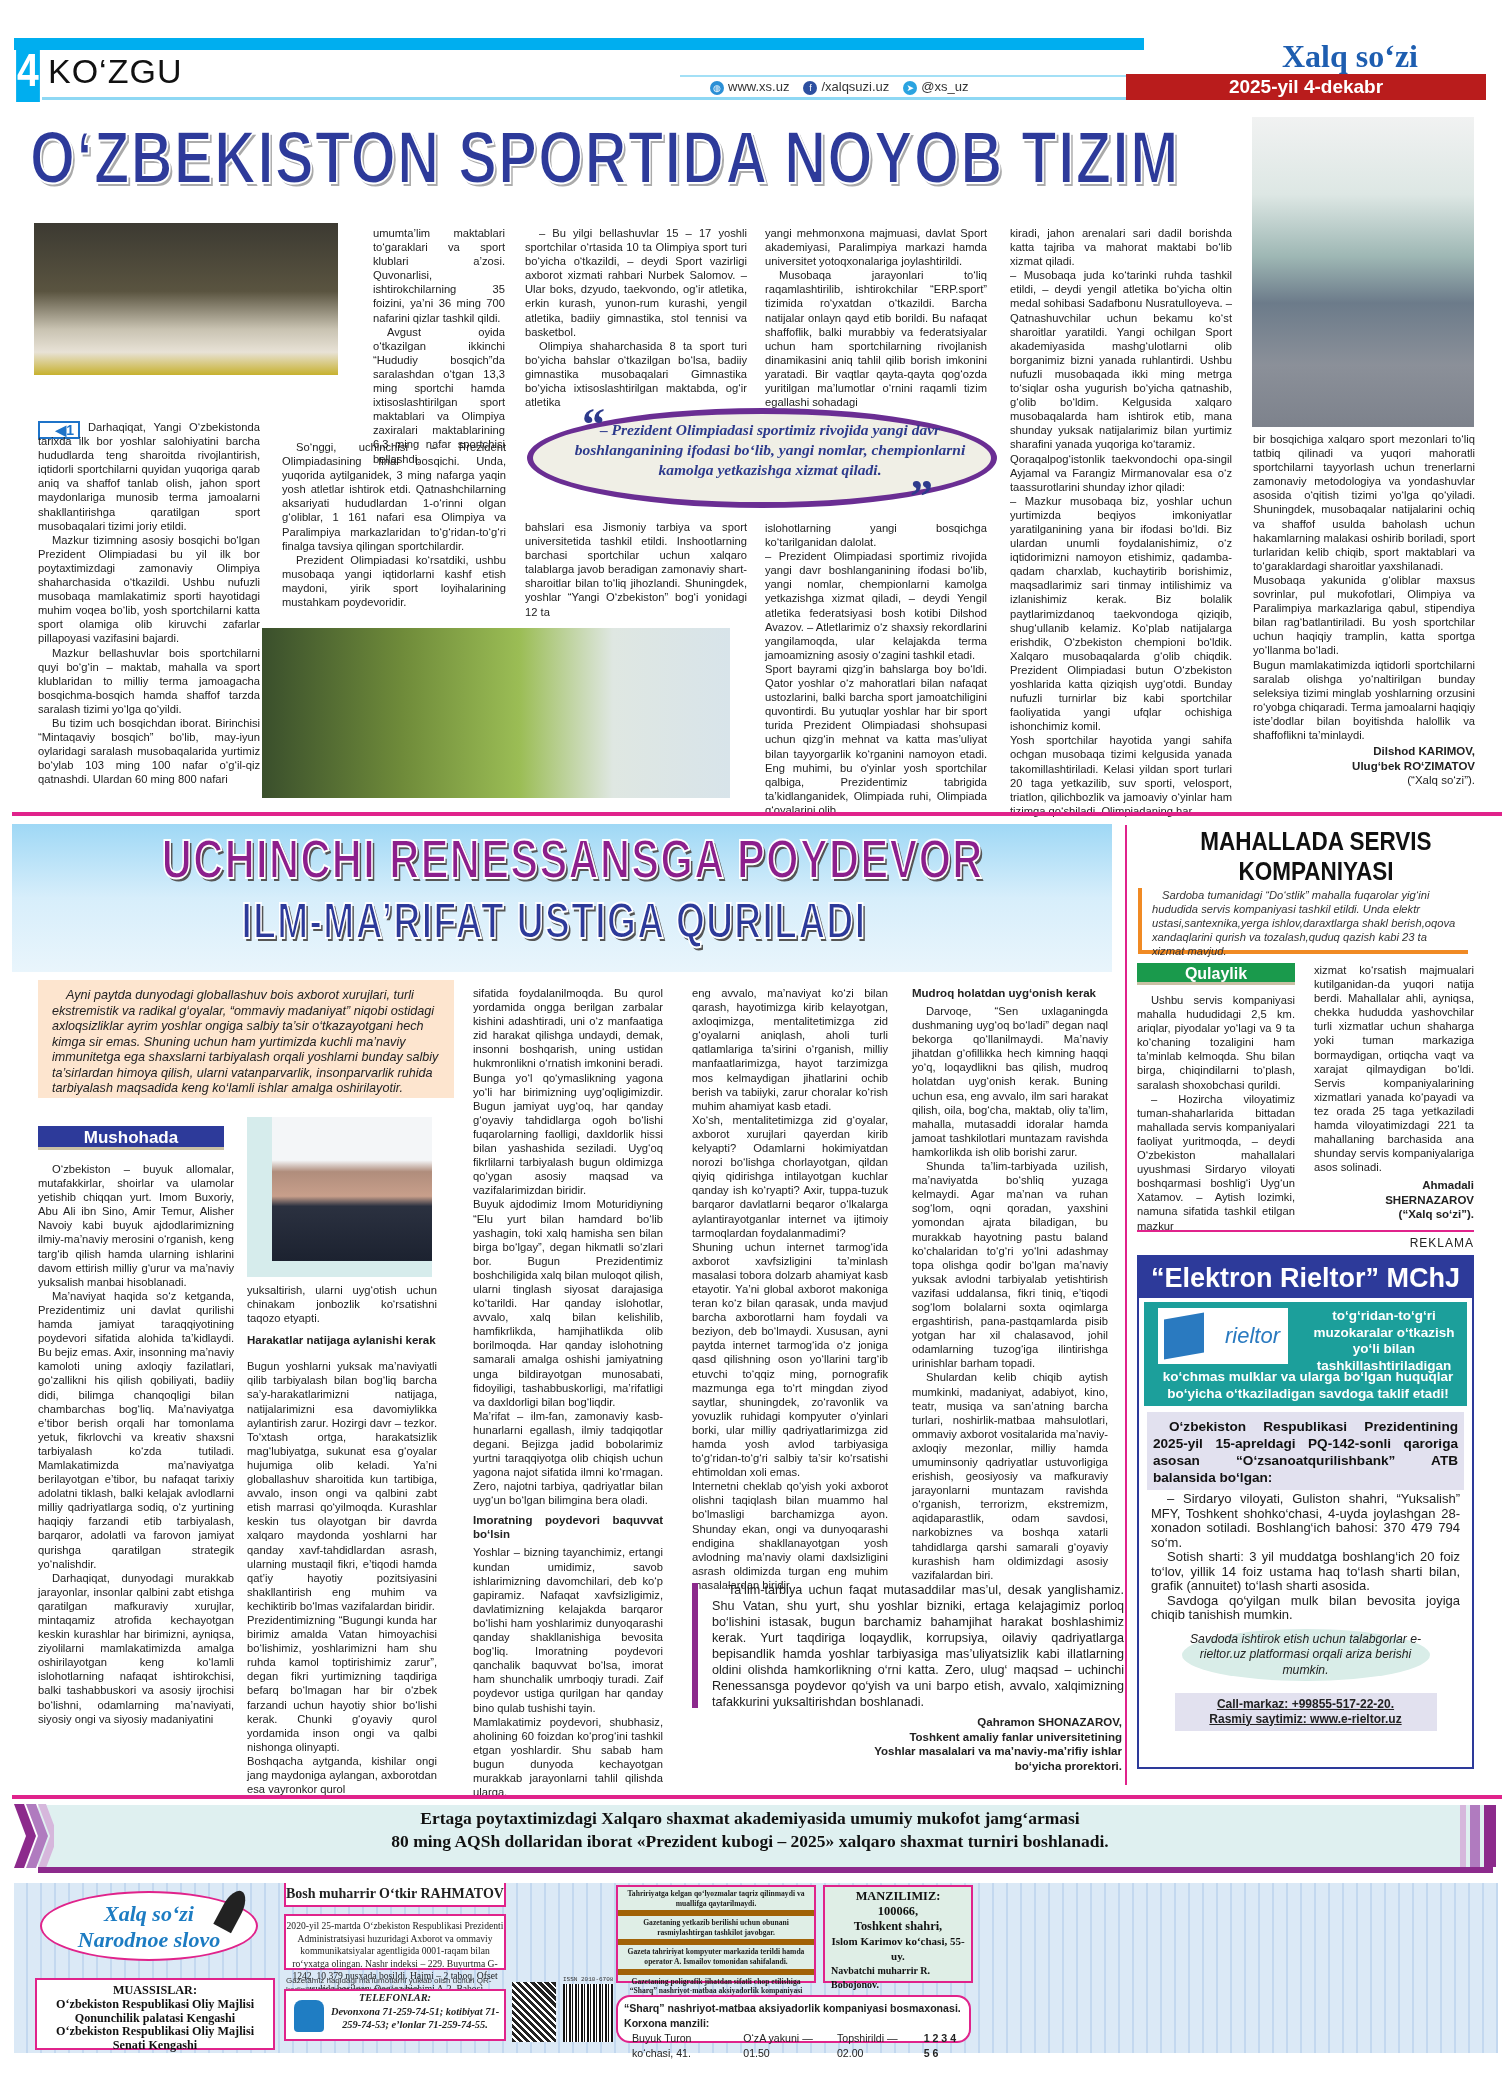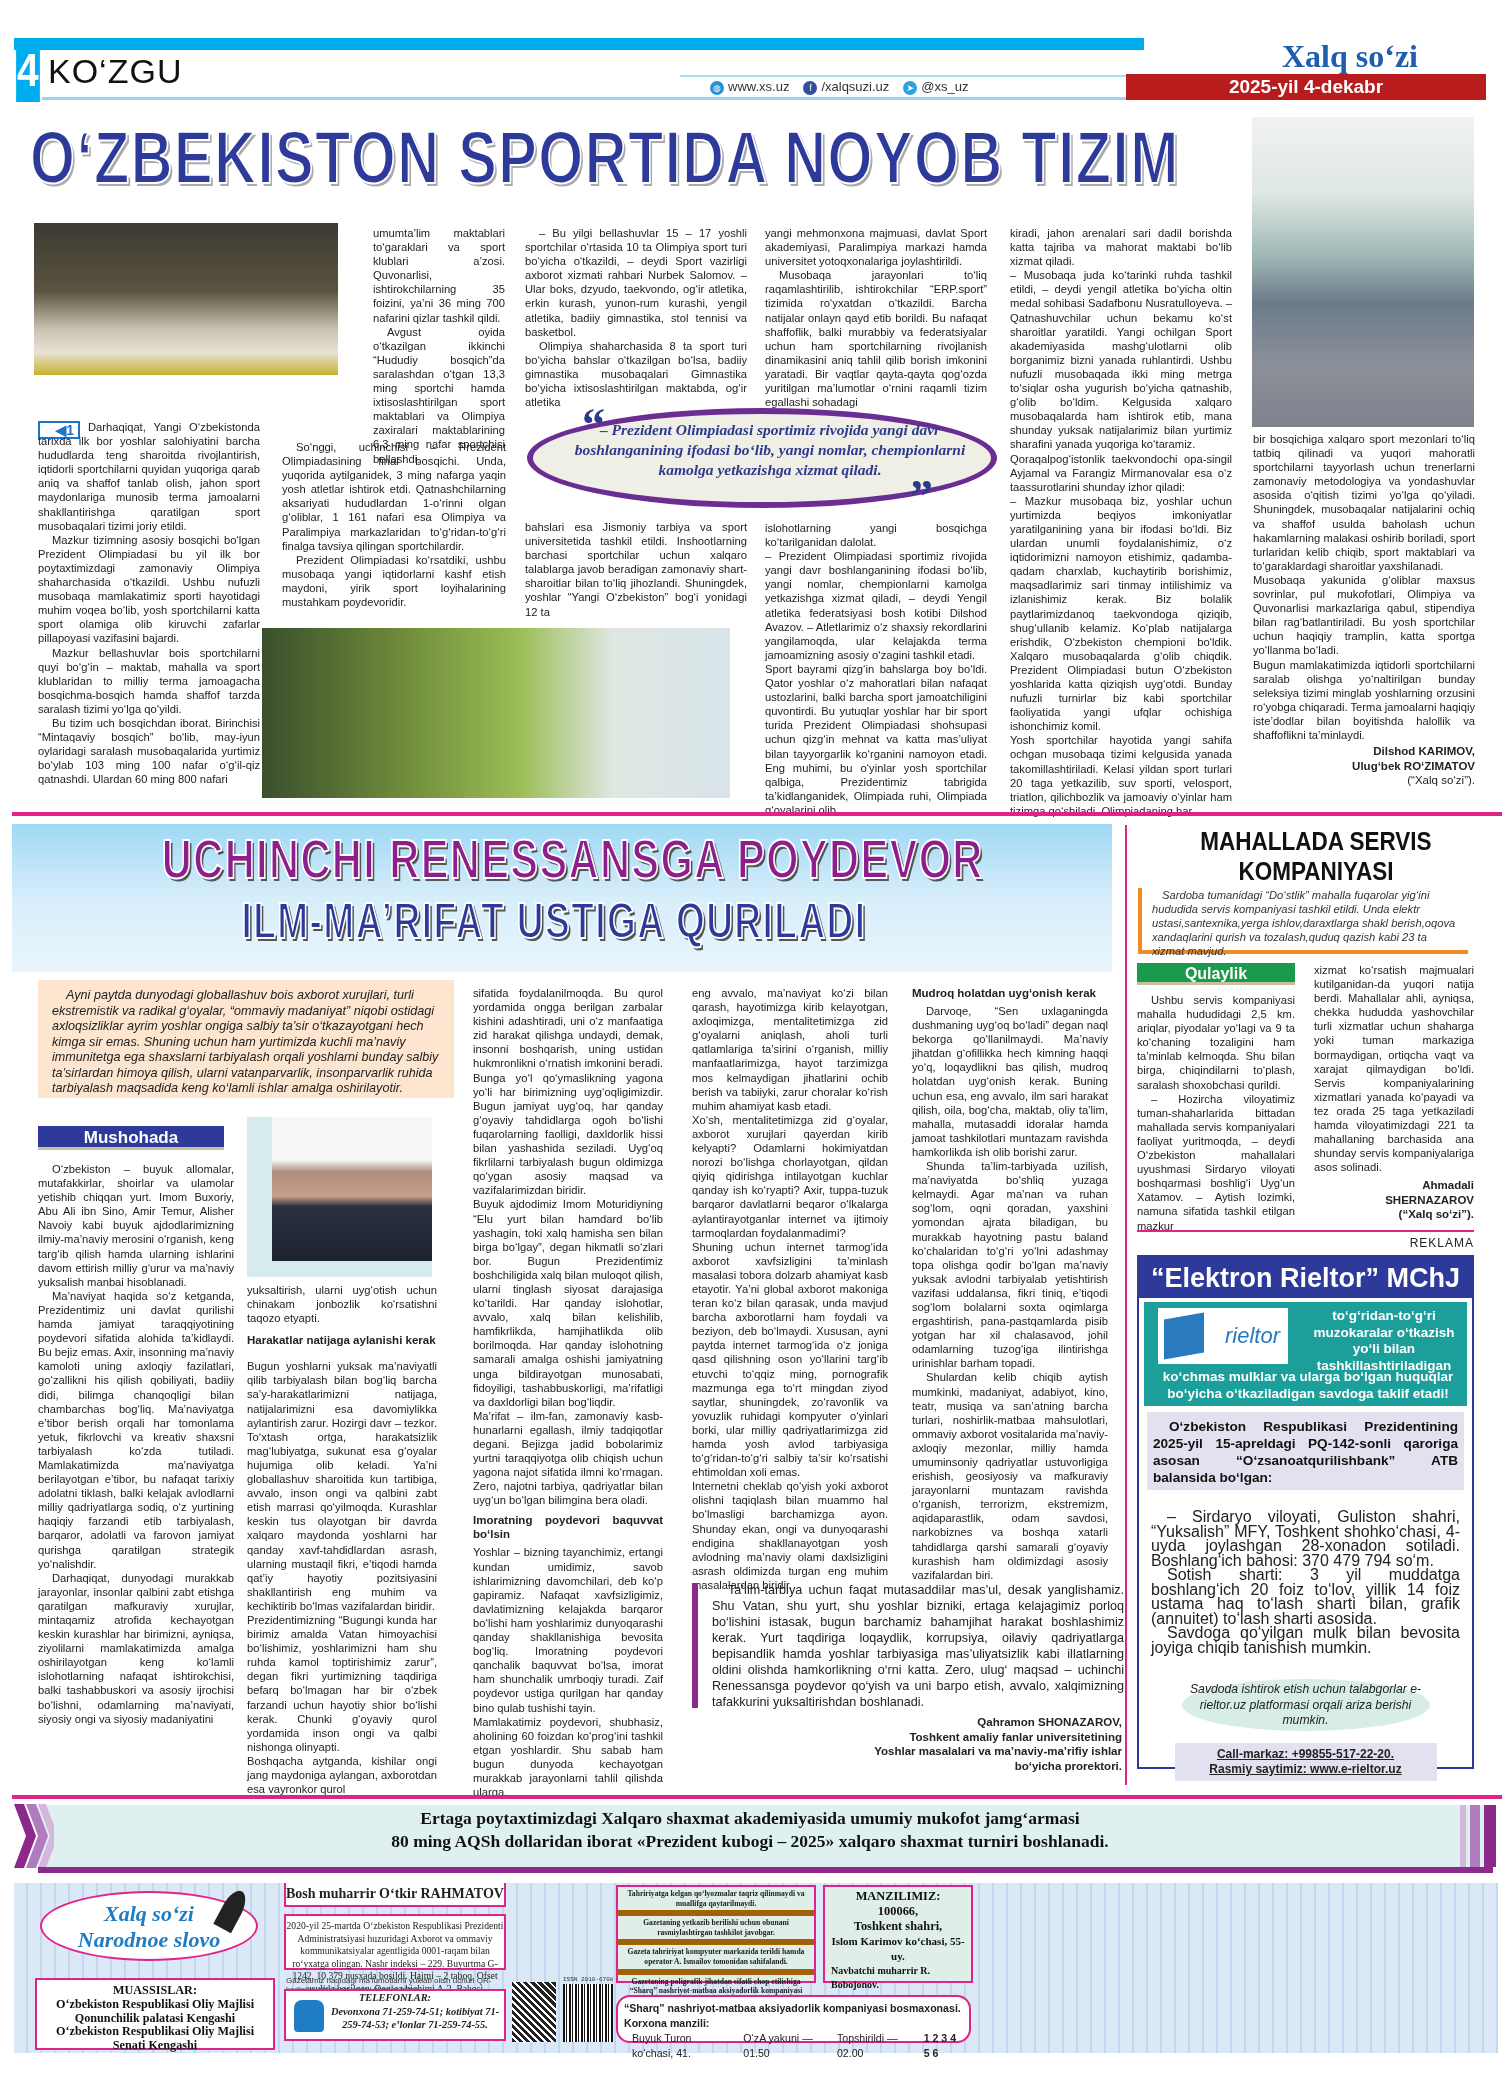--- a/index.html
+++ b/index.html
@@ -48,21 +48,21 @@
 #qul{left:1137px;top:963px;width:158px;height:22px;background:#1a9a4c;color:#fff;font:bold 16px/22px "Liberation Sans",sans-serif;text-align:center;border-bottom:3px solid #c9c0a4}
 #reklama{left:1137px;top:1230px;width:337px;border-top:2px solid #e0238b;text-align:right;font-size:12px;letter-spacing:1px;padding-top:4px;color:#222}
 #ad{left:1137px;top:1255px;width:337px;height:514px;border:2px solid #2d3a9a}
 #ad-title{background:#2d3a9a;color:#fff;font:bold 27px/30px "Liberation Sans",sans-serif;text-align:center;padding:6px 0 5px}
 #ad-teal{margin:4px 5px;background:#1c9f9b;height:104px;position:relative;color:#fff;font:bold 13.5px/16.5px "Liberation Sans",sans-serif}
 #ad-logo{position:absolute;left:14px;top:6px;width:130px;height:56px;background:#fff;color:#2a7ac0;font:italic 22px/56px "Liberation Sans",sans-serif;text-align:right;padding-right:8px}
 #ad-logo .e{position:absolute;left:6px;top:8px;width:40px;height:40px;background:#2a7ac0;transform:skewY(-10deg)}
 #ad-tealtxt{position:absolute;left:155px;top:6px;width:170px;text-align:center}
 #ad-teallast{position:absolute;left:4px;bottom:4px;width:320px;text-align:center}
 #ad-gray{margin:6px 8px 0;background:#e2e1ef;padding:6px 6px 4px 6px;font:bold 13.6px/17px "Liberation Sans",sans-serif;color:#111;text-align:justify;text-indent:16px}
-#ad-body{padding:20px 12px;font-size:16px;line-height:14.5px;text-align:justify;color:#222}
+#ad-body{padding:2px 12px;font-size:13px;line-height:14.5px;text-align:justify;color:#222}
 #ad-body p{text-indent:16px}
 #ad-oval{margin:4px auto 0;width:248px;height:52px;border-radius:50%;background:#d9ede8;text-align:center;font:italic 12.2px/15.5px "Liberation Sans",sans-serif;padding-top:3px}
 #ad-call{margin:12px auto 0;width:262px;background:#e2e1ef;text-align:center;font:bold 12px/15px "Liberation Sans",sans-serif;text-decoration:underline;padding:4px 0}
 
 #chess{left:38px;top:1805px;width:1455px;height:62px;background:#dff0f0}
 #chess-l{left:14px;top:1804px;width:40px;height:64px}
 #chess-txt{left:60px;top:1807px;width:1380px;text-align:center;font:bold 17.5px/23px "Liberation Serif",serif;color:#111}
 #chess-bar{left:38px;top:1867px;width:1455px;height:6px;background:#8c2a8c}
 
 #foot{left:14px;top:1883px;width:1484px;height:170px;background:repeating-linear-gradient(90deg,#dbe9f6 0 12px,#c3d8ef 12px 14px),#dbe9f6}
@@ -146,21 +146,21 @@
 
 <div class="abs txt" style="left:1010px;top:226px;width:222px;text-indent:0">
   <p style="text-indent:0">kiradi, jahon arenalari sari dadil borishda katta tajriba va mahorat maktabi bo‘lib xizmat qiladi.</p>
   <p>– Musobaqa juda ko‘tarinki ruhda tashkil etildi, – deydi yengil atletika bo‘yicha oltin medal sohibasi Sadafbonu Nusratulloyeva. – Qatnashuvchilar uchun bekamu ko‘st sharoitlar yaratildi. Yangi ochilgan Sport akademiyasida mashg‘ulotlarni olib borganimiz bizni yanada ruhlantirdi. Ushbu nufuzli musobaqada ikki ming metrga to‘siqlar osha yugurish bo‘yicha qatnashib, g‘olib bo‘ldim. Kelgusida xalqaro musobaqalarda ham ishtirok etib, mana shunday yuksak natijalarimiz bilan yurtimiz sharafini yanada yuqoriga ko‘taramiz.</p>
   <p>Qoraqalpog‘istonlik taekvondochi opa-singil Ayjamal va Farangiz Mirmanovalar esa o‘z taassurotlarini shunday izhor qiladi:</p>
   <p>– Mazkur musobaqa biz, yoshlar uchun yurtimizda beqiyos imkoniyatlar yaratilganining yana bir ifodasi bo‘ldi. Biz ulardan unumli foydalanishimiz, o‘z iqtidorimizni namoyon etishimiz, qadamba-qadam charxlab, kuchaytirib borishimiz, maqsadlarimiz sari tinmay intilishimiz va izlanishimiz kerak. Biz bolalik paytlarimizdanoq taekvondoga qiziqib, shug‘ullanib kelamiz. Ko‘plab natijalarga erishdik, O‘zbekiston chempioni bo‘ldik. Xalqaro musobaqalarda g‘olib chiqdik. Prezident Olimpiadasi butun O‘zbekiston yoshlarida katta qiziqish uyg‘otdi. Bunday nufuzli turnirlar biz kabi sportchilar faoliyatida yangi ufqlar ochishiga ishonchimiz komil.</p>
   <p>Yosh sportchilar hayotida yangi sahifa ochgan musobaqa tizimi kelgusida yanada takomillashtiriladi. Kelasi yildan sport turlari 20 taga yetkazilib, suv sporti, velosport, triatlon, qilichbozlik va jamoaviy o‘yinlar ham tizimga qo‘shiladi. Olimpiadaning har</p>
 </div>
 <div class="abs txt" style="left:1253px;top:432px;width:222px;text-indent:0">
   <p style="text-indent:0">bir bosqichiga xalqaro sport mezonlari to‘liq tatbiq qilinadi va yuqori mahoratli sportchilarni tayyorlash uchun trenerlarni zamonaviy metodologiya va yondashuvlar asosida o‘qitish tizimi yo‘lga qo‘yiladi. Shuningdek, musobaqalar natijalarini ochiq va shaffof usulda baholash uchun hakamlarning malakasi oshirib boriladi, sport turlaridan kelib chiqib, sport maktablari va to‘garaklardagi sharoitlar yaxshilanadi.</p>
-  <p>Musobaqa yakunida g‘oliblar maxsus sovrinlar, pul mukofotlari, Olimpiya va Quvonarlisi markazlariga qabul, stipendiya bilan rag‘batlantiriladi. Bu yosh sportchilar uchun haqiqiy tramplin, katta sportga yo‘llanma bo‘ladi.</p>
+  <p>Musobaqa yakunida g‘oliblar maxsus sovrinlar, pul mukofotlari, Olimpiya va Paralimpiya markazlariga qabul, stipendiya bilan rag‘batlantiriladi. Bu yosh sportchilar uchun haqiqiy tramplin, katta sportga yo‘llanma bo‘ladi.</p>
   <p>Bugun mamlakatimizda iqtidorli sportchilarni saralab olishga yo‘naltirilgan bunday seleksiya tizimi minglab yoshlarning orzusini ro‘yobga chiqaradi. Terma jamoalarni haqiqiy iste’dodlar bilan boyitishda halollik va shaffoflikni ta’minlaydi.</p>
   <div class="sig" style="margin-top:2px">
     <div>Dilshod KARIMOV,</div>
     <div>Ulug‘bek RO‘ZIMATOV</div>
     <div style="font-weight:normal">(“Xalq so‘zi”).</div>
   </div>
 </div>
 
 <div class="abs pink-line" style="left:12px;top:812px;width:1490px"></div>
 

